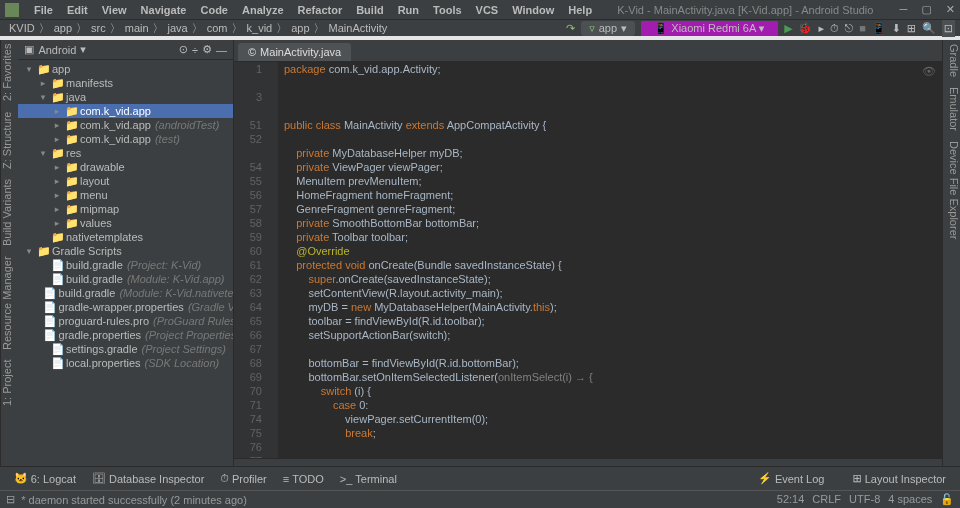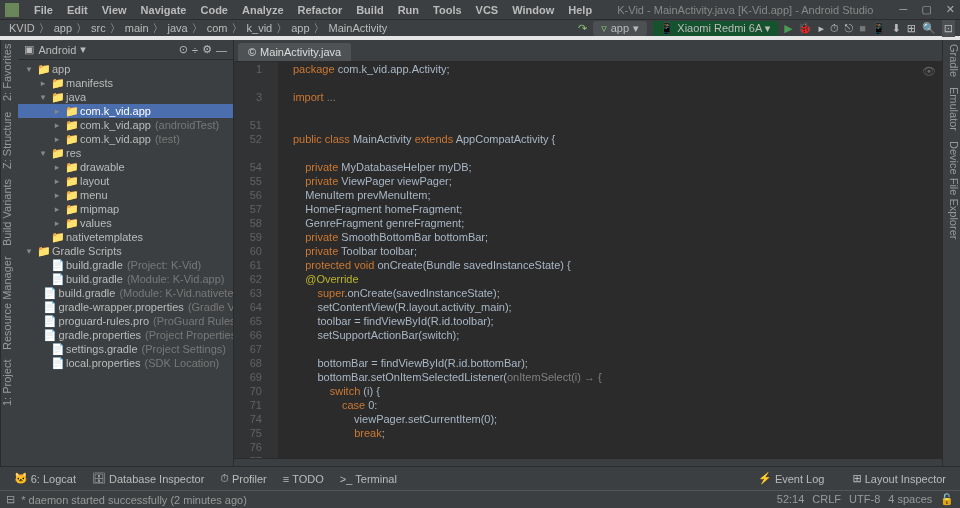--- a/index.html
+++ b/index.html
@@ -6,44 +6,44 @@
 body { width: 960px; height: 508px; background: #3c3f41; color: #bbbbbb; overflow: hidden; display: flex; flex-direction: column; }
 .menubar { height: 20px; background: #3c3f41; display: flex; align-items: center; padding: 0 5px; border-bottom: 1px solid #2b2b2b; }
 .menubar .logo { width: 14px; height: 14px; background: #6a8759; margin-right: 8px; }
 .menubar .menuitem { padding: 0 7px; cursor: pointer; font-weight: bold; }
 .menubar .title { margin-left: auto; margin-right: auto; color: #888; }
 .winbtns { display: flex; gap: 14px; margin-left: 8px; color:#aaa; }
 .navbar { height: 20px; background: #3c3f41; display: flex; align-items: center; padding: 0 5px; border-bottom: 4px solid #e5e5e5; }
 .crumb { padding: 0 4px; cursor: pointer; }
 .navbar-right { margin-left: auto; display: flex; align-items: center; gap: 6px; }
 .appsel { background: #4c5052; padding: 1px 8px; border-radius: 3px; display:flex; align-items:center; gap:4px;}
-.devsel { background: #14532d; padding: 1px 8px; border-radius: 1px; }
+.devsel { background: #a21caf; padding: 1px 14px; border-radius: 1px; }
 .runbtn { color: #499c54; }
 .mainrow { flex: 1; display: flex; min-height: 0; }
 .leftstrip { width: 18px; background: #3c3f41; border-right: 1px solid #2b2b2b; writing-mode: vertical-rl; transform: rotate(180deg); display:flex; justify-content:flex-end; padding:4px 0; font-size:10px; color:#999; gap:10px;}
 .rightstrip { width: 18px; background: #3c3f41; border-left: 1px solid #2b2b2b; writing-mode: vertical-rl; display:flex; justify-content:flex-start; padding:4px 0; font-size:10px; color:#999; gap:10px;}
 .project { width: 216px; background: #3c3f41; border-right: 1px solid #2b2b2b; display: flex; flex-direction: column; }
 .projhead { height: 20px; display: flex; align-items: center; padding: 0 6px; border-bottom: 1px solid #2b2b2b; gap: 4px; }
 .projhead .sel { display: flex; align-items: center; gap: 4px; }
 .projtree { flex: 1; overflow: auto; padding: 2px 0; }
 .treeitem { display: flex; align-items: center; height: 14px; padding-left: 4px; cursor: pointer; white-space: nowrap; }
 .treeitem.selected { background: #4b6eaf; color: #fff; }
 .treeitem .arrow { width: 10px; text-align: center; color: #888; font-size:9px;}
 .treeitem .ic { width: 12px; margin: 0 3px; }
-.treeitem .dim { color: #787878; margin-left: 4px; }
+.treeitem .dim { color: #787878; margin-left: 4px; font-style: italic; }
 .editor { flex: 1; display: flex; flex-direction: column; background: #2b2b2b; }
 .tabbar { height: 22px; background: #3c3f41; display: flex; align-items: flex-end; border-bottom: 1px solid #2b2b2b; padding-left: 4px; }
 .tab { background: #515658; padding: 3px 10px; margin-right: 2px; display: flex; align-items: center; gap: 4px; border-radius: 3px 3px 0 0; font-size:11px;}
 .tab.active { background: #4e5254; color: #ddd; }
 .codearea { flex: 1; display: flex; overflow: hidden; font-family: "Consolas","JetBrains Mono",monospace; font-size: 11px; line-height: 14px; }
 .gutter { width: 34px; background: #313335; color: #606366; text-align: right; padding: 0 6px 0 0; }
 .gutter div { height: 14px; }
 .fold { width: 10px; background: #313335; }
 .code { flex: 1; color: #a9b7c6; padding-left: 6px; overflow:hidden; position:relative;}
-.code .ln { height: 14px; white-space: pre; margin-left: 9px; }
+.code .ln { height: 14px; white-space: pre; }
 .k { color: #cc7832; }
 .ann { color: #bbb529; }
 .cmt { color: #808080; }
 .scrollh { height: 8px; background: #3c3f41; border-top: 1px solid #2b2b2b; }
 .statusbar { height: 24px; background: #3c3f41; border-top: 1px solid #2b2b2b; display: flex; align-items: center; padding: 0 6px; font-size:11px; }
 .statusbar .sbtab { padding: 0 8px; display: flex; align-items: center; gap: 3px; cursor: pointer; }
 .statusbar .right { margin-left: auto; display: flex; gap: 12px; align-items: center; }
 .footbar { height: 18px; background: #3c3f41; border-top: 1px solid #555; display: flex; align-items: center; padding: 0 6px; color:#999; font-size:10px;}
 .footbar .right { margin-left: auto; display: flex; gap: 8px; }
 </style>
@@ -295,36 +295,36 @@
           <div>74</div>
           <div>75</div>
           <div>76</div>
           <div>77</div>
         </div>
       <div class="fold"></div>
       <div class="code" id="code">
         <span style="position:absolute;top:2px;right:6px;color:#666">👁</span>
       <div class="ln"><span class="k">package</span> com.k_vid.app.Activity;</div>
           <div class="ln"></div>
-          <div class="ln"><span class="k">import</span> <span class="cmt">...</span></div>
           <div class="ln"></div>
           <div class="ln"></div>
           <div class="ln"><span class="k">public class</span> MainActivity <span class="k">extends</span> AppCompatActivity {</div>
           <div class="ln"></div>
           <div class="ln">    <span class="k">private</span> MyDatabaseHelper myDB;</div>
           <div class="ln">    <span class="k">private</span> ViewPager viewPager;</div>
           <div class="ln">    MenuItem prevMenuItem;</div>
           <div class="ln">    HomeFragment homeFragment;</div>
           <div class="ln">    GenreFragment genreFragment;</div>
           <div class="ln">    <span class="k">private</span> SmoothBottomBar bottomBar;</div>
           <div class="ln">    <span class="k">private</span> Toolbar toolbar;</div>
+          <div class="ln">    <span class="ann">@Override</span></div>
           <div class="ln">    <span class="k">protected void</span> onCreate(Bundle savedInstanceState) {</div>
-          <div class="ln">    <span class="ann">@Override</span></div>
           <div class="ln">        <span class="k">super</span>.onCreate(savedInstanceState);</div>
           <div class="ln">        setContentView(R.layout.activity_main);</div>
+          <div class="ln">        myDB = <span class="k">new</span> MyDatabaseHelper(MainActivity.<span class="k">this</span>);</div>
           <div class="ln">        toolbar = findViewById(R.id.toolbar);</div>
           <div class="ln">        setSupportActionBar(switch);</div>
           <div class="ln"></div>
           <div class="ln">        bottomBar = findViewById(R.id.bottomBar);</div>
           <div class="ln">        bottomBar.setOnItemSelectedListener(<span class="cmt">onItemSelect(i) → {</span></div>
           <div class="ln">            <span class="k">switch</span> (i) {</div>
           <div class="ln">                <span class="k">case</span> 0:</div>
           <div class="ln">                    viewPager.setCurrentItem(0);</div>
           <div class="ln">                    <span class="k">break</span>;</div>
         </div>

